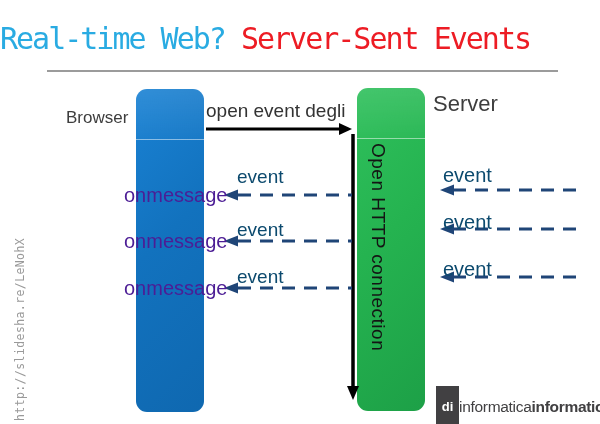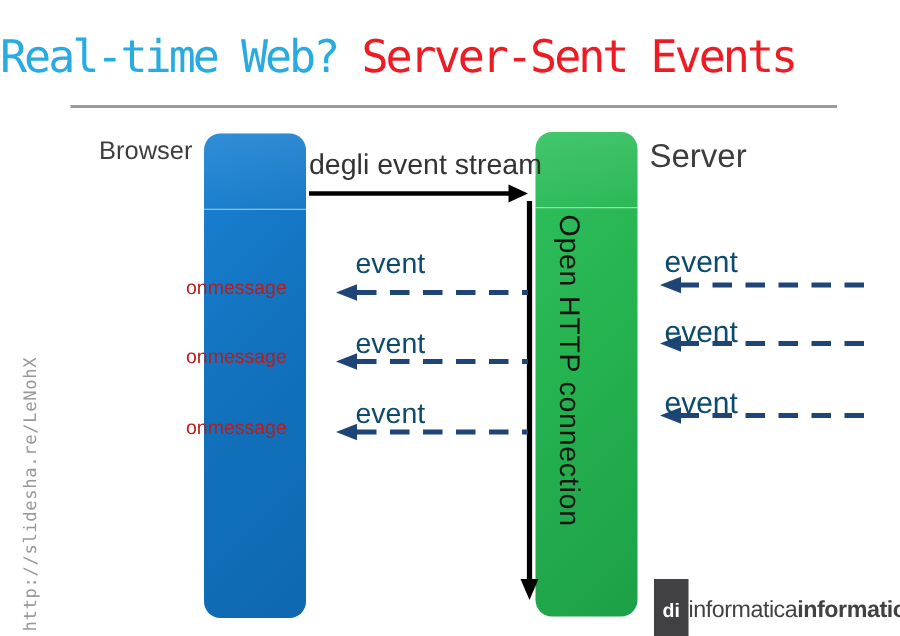--- a/index.html
+++ b/index.html
@@ -23,31 +23,31 @@
     position:absolute; top:0; left:0; right:0; height:50px;
     border-radius:11px 11px 0 0;
     background:linear-gradient(rgba(255,255,255,0.10), rgba(255,255,255,0.02));
     border-bottom:1px solid rgba(255,255,255,0.45);
   }
   .bar-browser { left:136px; background:linear-gradient(135deg,#1a82d4 0%, #1272be 45%, #0f68b0 100%); }
   .bar-server  { left:357px; top:88px; background:linear-gradient(135deg,#2fc05c 0%, #25b350 45%, #1da047 100%); }
 
   
   .lbl { position:absolute; color:#3d3d3d; white-space:nowrap; }
-  .browser-label { left:66px; top:91px; font-size:17px; }
+  .browser-label { left:66px; top:108px; font-size:17px; }
   .server-label  { left:433px; top:91px; font-size:22px; }
   .eventsource   { left:85px; top:115px; font-size:20px; color:#4a4a4a; z-index:3; }
   .stream-label  { left:206px; top:100px; font-size:19px; color:#333; }
   .http-conn {
     position:absolute; left:367px; top:143px; height:210px;
     writing-mode:vertical-rl; font-size:19px; color:#141414;
     letter-spacing:0.5px; z-index:3; white-space:nowrap;
   }
   .event-lbl { position:absolute; font-size:19px; color:#0c4a6e; z-index:3; }
-  .onmessage { position:absolute; left:124px; font-size:13px; color:#b91c1c; z-index:3; }
+  .onmessage { position:absolute; left:124px; font-size:20px; color:#4c1d95; z-index:3; }
 
   
   .ev-l1 { left:237px; top:166px; }
   .ev-l2 { left:237px; top:219px; }
   .ev-l3 { left:237px; top:266px; }
   .om-1  { top:184px; }
   .om-2  { top:230px; }
   .om-3  { top:277px; }
   .ev-r1 { left:443px; top:164px; font-size:20px; }
   .ev-r2 { left:443px; top:211px; font-size:20px; }
@@ -88,21 +88,21 @@
     <div class="cap"></div>
   </div>
   <div class="lbl browser-label">Browser</div>
 
   <div class="bar bar-server">
     <div class="cap"></div>
   </div>
   <div class="lbl server-label">Server</div>
   <div class="http-conn">Open HTTP connection</div>
 
-  <div class="lbl stream-label">degli event stream</div>
+  <div class="lbl stream-label">open event degli</div>
 
   <div class="event-lbl ev-l1">event</div>
   <div class="event-lbl ev-l2">event</div>
   <div class="event-lbl ev-l3">event</div>
   <div class="onmessage om-1">onmessage</div>
   <div class="onmessage om-2">onmessage</div>
   <div class="onmessage om-3">onmessage</div>
   <div class="event-lbl ev-r1">event</div>
   <div class="event-lbl ev-r2">event</div>
   <div class="event-lbl ev-r3">event</div>

